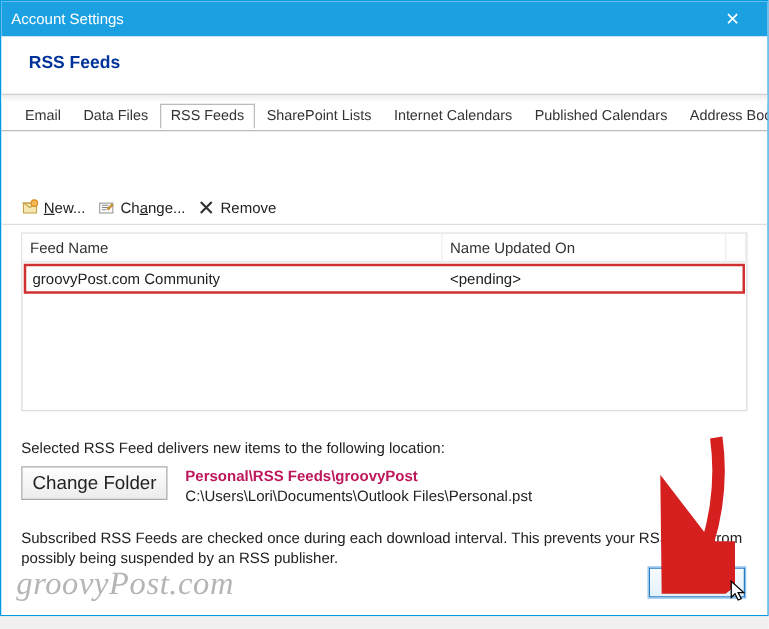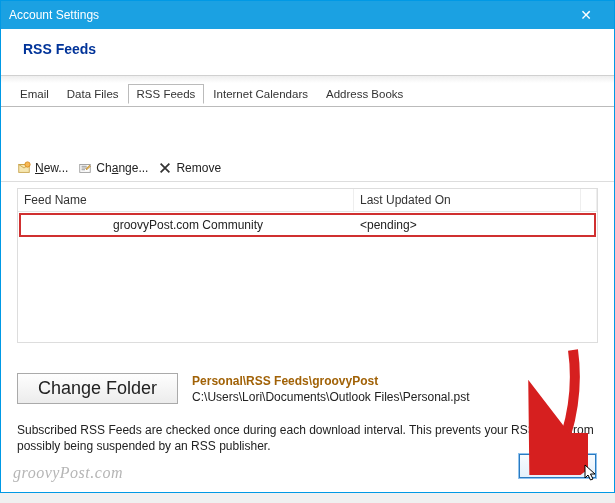--- a/index.html
+++ b/index.html
@@ -130,44 +130,44 @@
   .col-updated { flex: 1; }
   .col-spacer { flex: 0 0 16px; border-right: none; }
   .feed-row {
     display: flex;
     font-size: 12px;
     color: #222;
     border: 2px solid #d03030;
     margin: 1px;
   }
   .feed-row .cell { padding: 3px 5px; }
-  .cell-name { flex: 0 0 334px; text-align: center; }
+  .cell-name { flex: 0 0 334px; }
   .cell-updated { flex: 1; }
   .lower {
     padding: 10px 16px 0 16px;
     font-size: 12px;
     color: #222;
   }
   .folder-row {
     display: flex;
     align-items: flex-start;
     gap: 14px;
     margin: 8px 0 10px 0;
   }
   .btn {
     border: 1px solid #aaa;
     background: linear-gradient(#fefefe, #ececec);
-    padding: 4px 20px;
-    font-size: 18px;
+    padding: 4px 8px;
+    font-size: 15px;
     color: #222;
     cursor: default;
     white-space: nowrap;
   }
   .folder-info { line-height: 1.35; }
-  .folder-info .path { font-weight: 600; color: #a16207; }
+  .folder-info .path { font-weight: 600; color: #be185d; }
   .footnote {
     margin: 6px 16px 0 16px;
     font-size: 12px;
     color: #222;
     line-height: 1.35;
   }
   .footer {
     flex: 1;
     display: flex;
     align-items: center;
@@ -181,21 +181,21 @@
     background: linear-gradient(#f7fbff, #e4f1fb);
     padding: 4px 22px;
     font-size: 12px;
     color: #111;
     cursor: default;
   }
   .watermark {
     position: absolute;
     left: 12px;
     bottom: 10px;
-    font-size: 16px;
+    font-size: 26px;
     color: #a9a9a9;
     font-style: italic;
     font-family: Georgia, 'Times New Roman', serif;
     letter-spacing: 0.5px;
     opacity: 0.85;
     pointer-events: none;
   }
   .arrow {
     position: absolute;
     right: 26px;
@@ -228,21 +228,23 @@
   <div class="header">
     <h1>RSS Feeds</h1>
   </div>
 
   <div class="divider-shadow"></div>
 
   <div class="tabs">
     <div class="tab">Email</div>
     <div class="tab">Data Files</div>
     <div class="tab active">RSS Feeds</div>
+    <div class="tab">SharePoint Lists</div>
     <div class="tab">Internet Calendars</div>
+    <div class="tab">Published Calendars</div>
     <div class="tab">Address Books</div>
   </div>
 
   <div class="toolbar">
     <div class="tool">
       <span class="tool-icon">
         <svg viewBox="0 0 16 16" width="14" height="14">
             <rect x="2" y="4" width="12" height="9" fill="#f6e7b2" stroke="#c7a24a"></rect>
             <polygon points="2,4 8,8 14,4" fill="none" stroke="#c7a24a"></polygon>
             <circle cx="12" cy="4" r="3" fill="#f7b955" stroke="#d88a1a"></circle>
@@ -266,30 +268,31 @@
             <path d="M3 3 L13 13 M13 3 L3 13" stroke="#333" stroke-width="2"></path>
           </svg>
       </span>
       <span>Remove</span>
     </div>
   </div>
 
   <div class="feed-table">
     <div class="feed-header">
       <div class="col col-name">Feed Name</div>
-      <div class="col col-updated">Last Updated On</div>
+      <div class="col col-updated">Name Updated On</div>
       <div class="col col-spacer"></div>
     </div>
     <div class="feed-row">
       <div class="cell cell-name">groovyPost.com Community</div>
       <div class="cell cell-updated">&lt;pending&gt;</div>
     </div>
   </div>
 
   <div class="lower">
+    <div>Selected RSS Feed delivers new items to the following location:</div>
     <div class="folder-row">
       <div class="btn">Change Folder</div>
       <div class="folder-info">
         <div class="path">Personal\RSS Feeds\groovyPost</div>
         <div>C:\Users\Lori\Documents\Outlook Files\Personal.pst</div>
       </div>
     </div>
   </div>
 
   <div class="footnote">Subscribed RSS Feeds are checked once during each download interval. This prevents your RSS Feed from possibly being suspended by an RSS publisher.</div>

